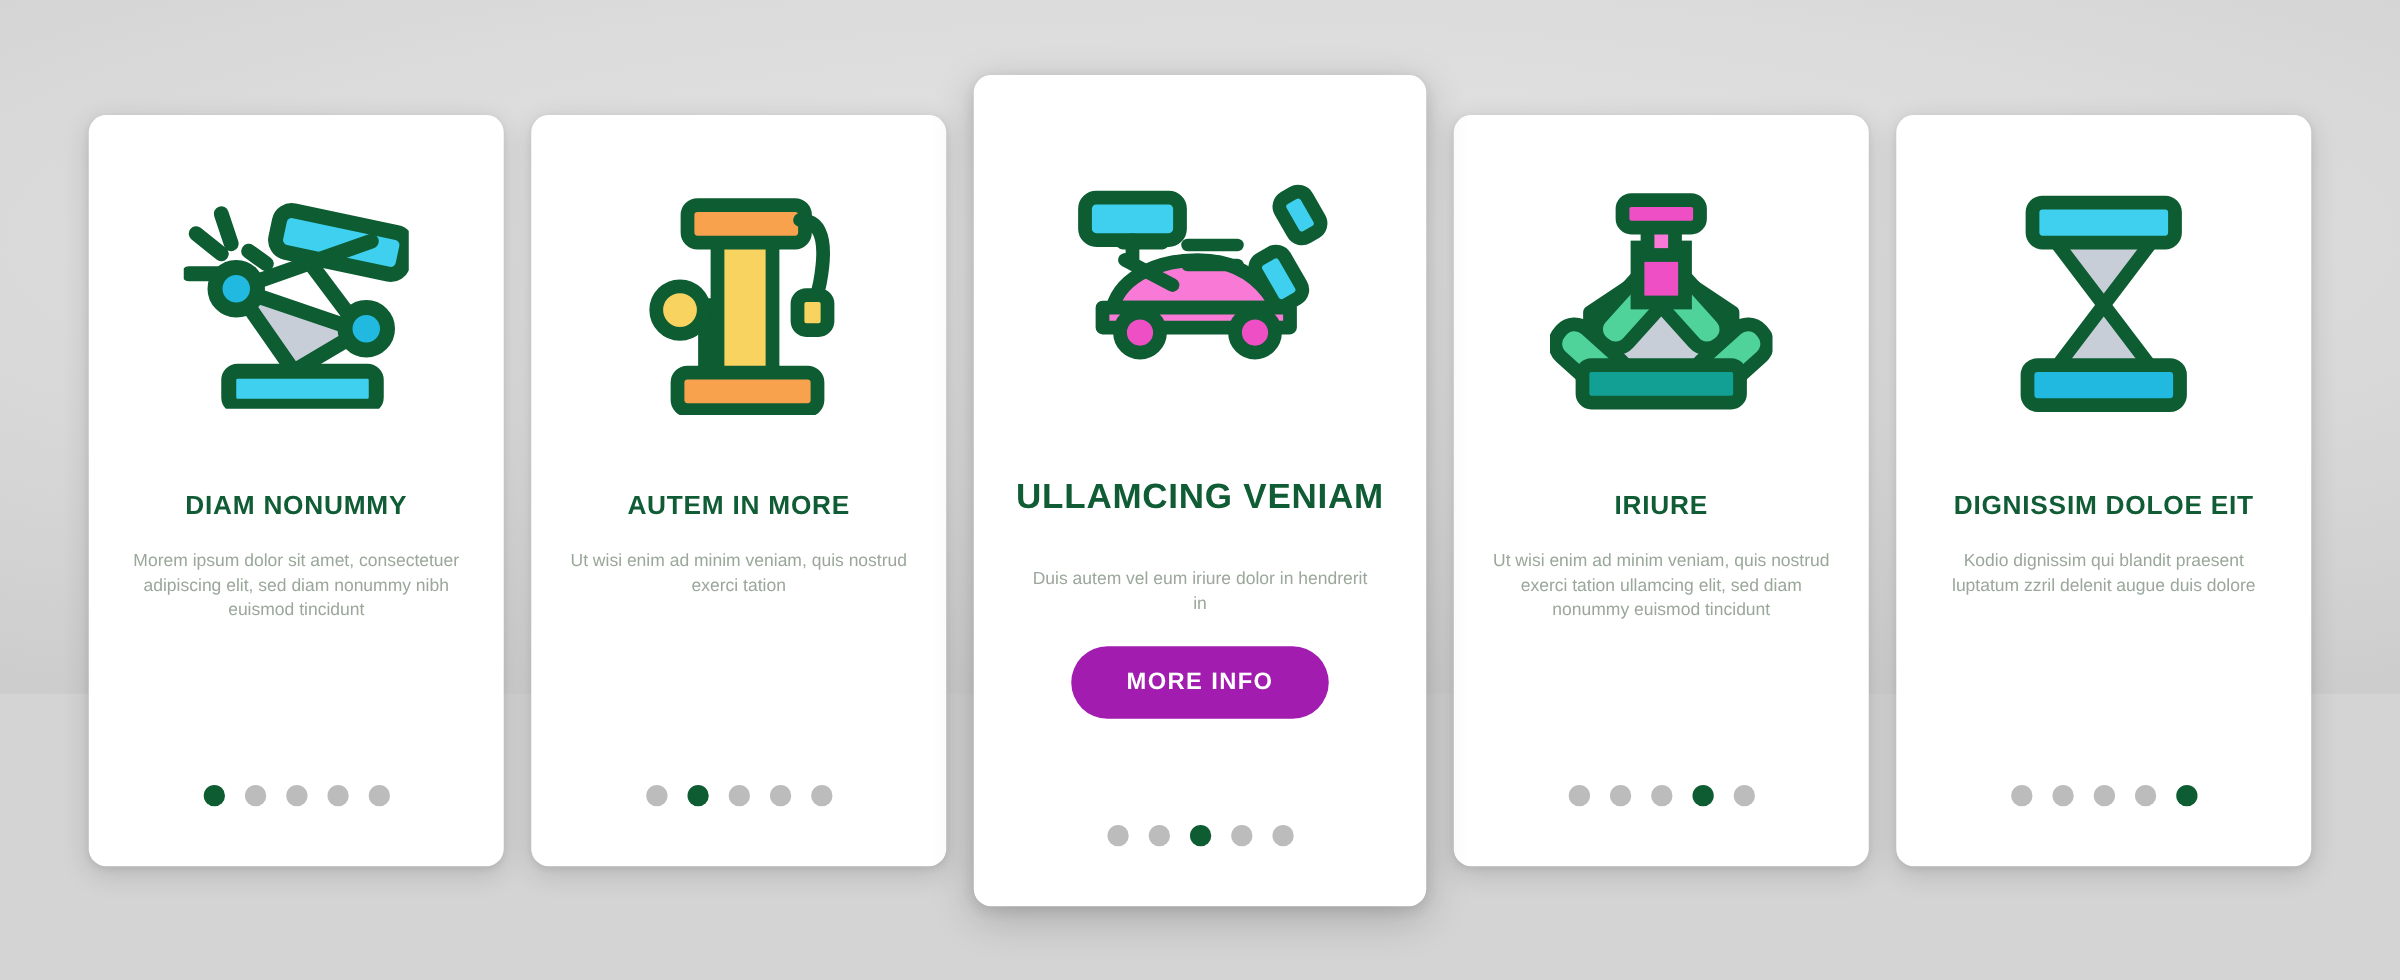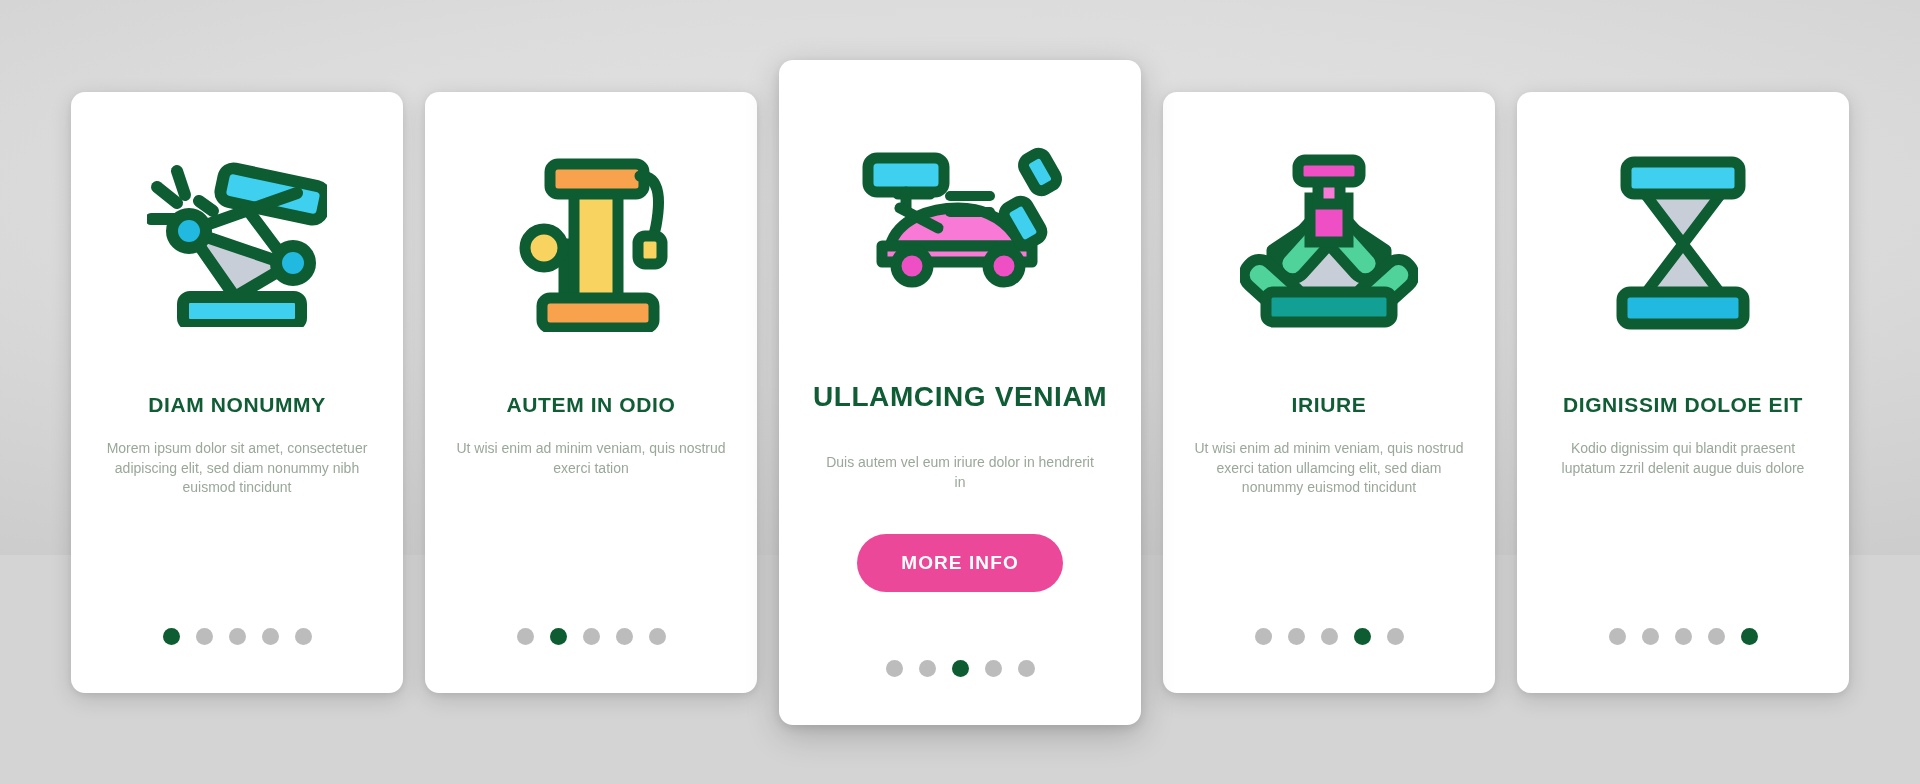--- a/index.html
+++ b/index.html
@@ -79,22 +79,22 @@
     line-height: 1.42;
     text-align: center;
     margin: 22px 0 0 0;
     padding: 0 26px;
     box-sizing: border-box;
     width: 100%;
   }
   .card.featured .card-body { padding: 0 40px; margin-top: 40px; }
 
   .cta {
-    margin-top: 41px;
-    background: #ec4899;
+    margin-top: 24px;
+    background: #a21caf;
     color: #ffffff;
     border: none;
     border-radius: 40px;
     font-family: "Liberation Sans", sans-serif;
     font-size: 19px;
     font-weight: bold;
     letter-spacing: 1.1px;
     padding: 18px 44px;
     cursor: pointer;
   }
@@ -160,21 +160,21 @@
             <path d="M58 92 L58 150 L96 150 L96 92 Z" fill="#c7ced8" stroke="#0d5c32" stroke-width="11" stroke-linejoin="round"></path>
             <rect x="68" y="26" width="44" height="126" fill="#f9d35f" stroke="#0d5c32" stroke-width="11"></rect>
             <rect x="44" y="12" width="94" height="30" rx="8" fill="#f8a24e" stroke="#0d5c32" stroke-width="11"></rect>
             <rect x="36" y="146" width="112" height="30" rx="8" fill="#f8a24e" stroke="#0d5c32" stroke-width="11"></rect>
             <path d="M134 24 C 156 24 154 52 150 74 C 146 96 136 98 136 98" fill="none" stroke="#0d5c32" stroke-width="11" stroke-linecap="round"></path>
             <rect x="132" y="84" width="24" height="28" rx="7" fill="#f9d35f" stroke="#0d5c32" stroke-width="11"></rect>
             <circle cx="38" cy="96" r="19" fill="#f9d35f" stroke="#0d5c32" stroke-width="11"></circle>
           </svg>
         </span>
       </div>
-      <h2 class="card-title">AUTEM IN ODIO</h2>
+      <h2 class="card-title">AUTEM IN MORE</h2>
       <p class="card-body">Ut wisi enim ad minim veniam, quis nostrud exerci tation</p>
       <div class="dots">
         <span class="dot"></span>
         <span class="dot active"></span>
         <span class="dot"></span>
         <span class="dot"></span>
         <span class="dot"></span>
       </div>
     </div>
 

